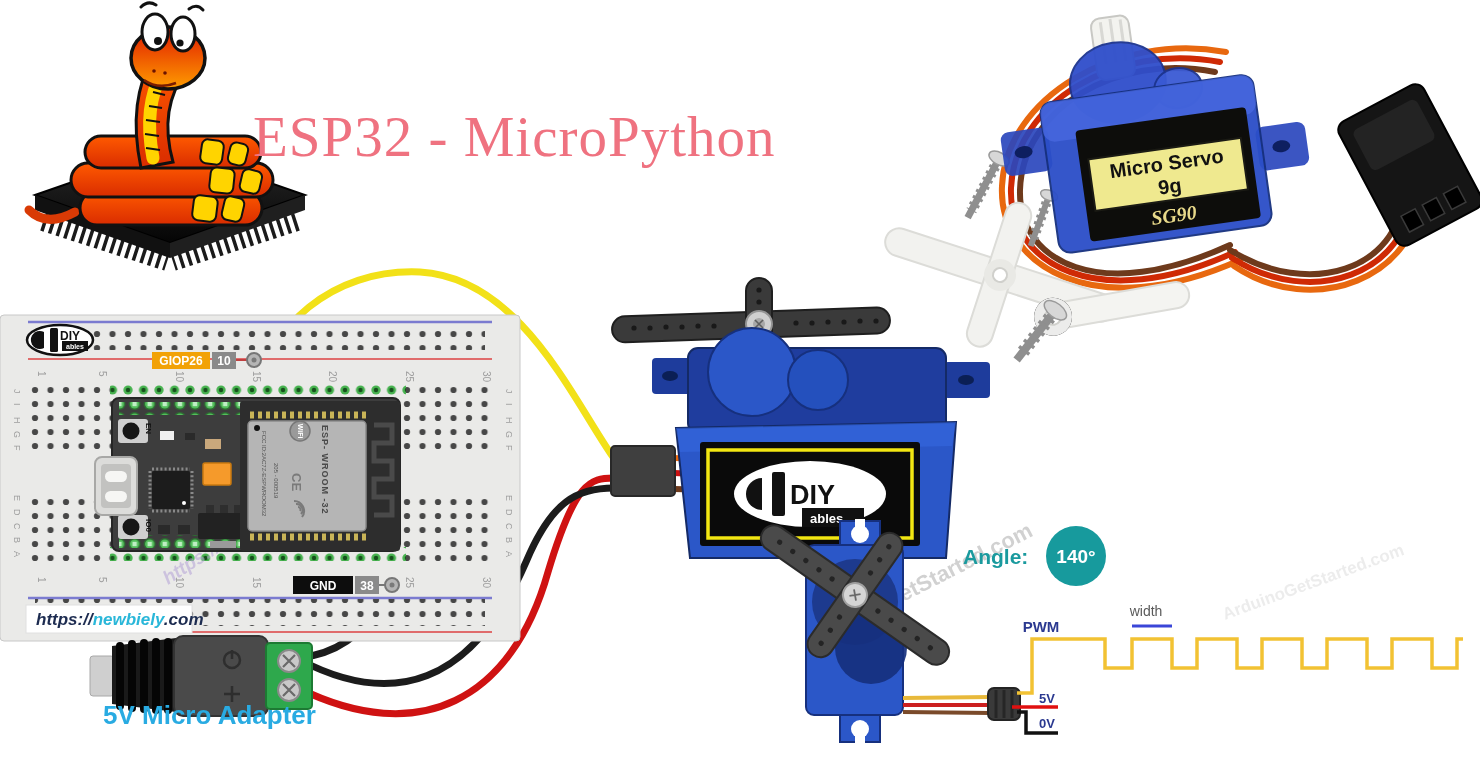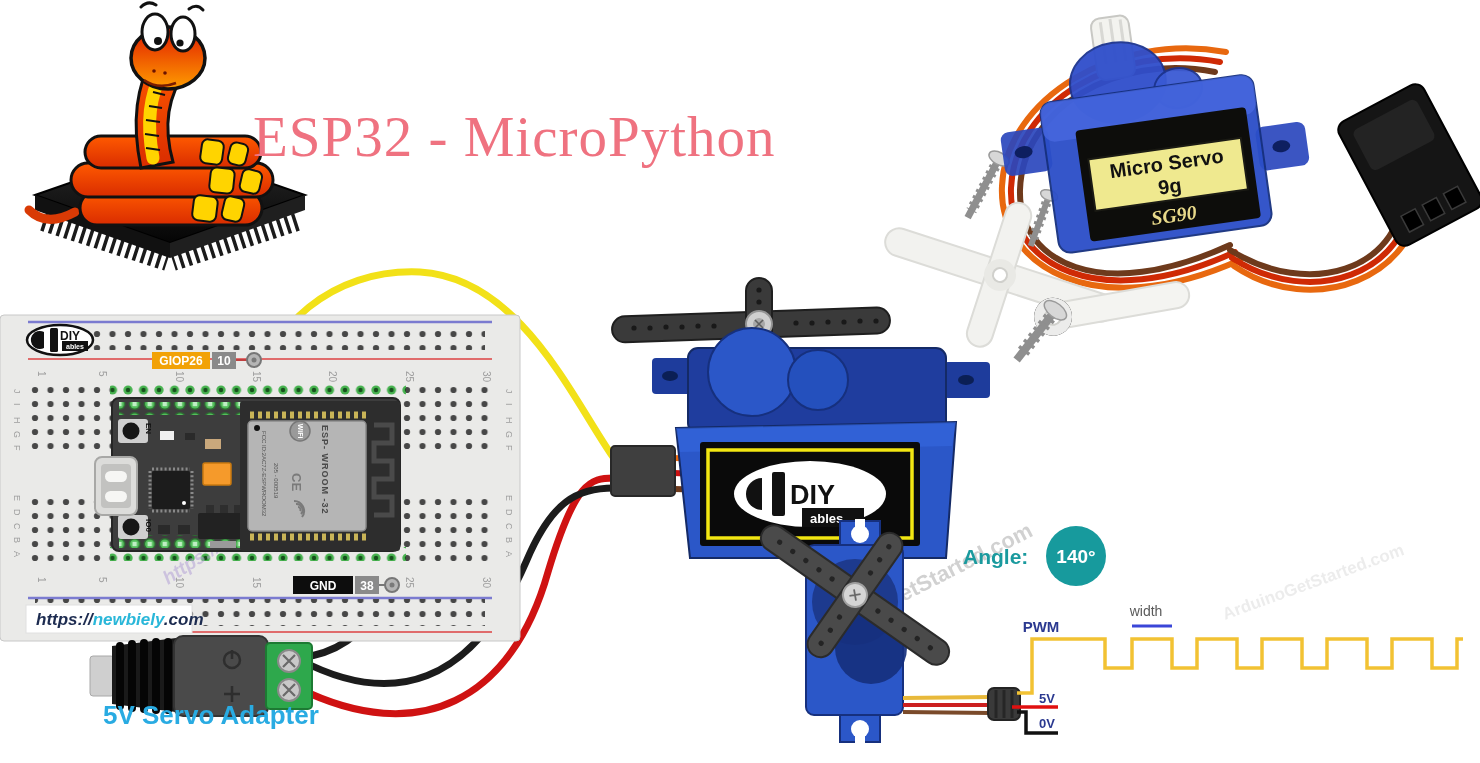--- a/index.html
+++ b/index.html
@@ -503,15 +503,15 @@
         <line x1="152" y1="56" x2="152" y2="72"></line>
     </g>
     <g>
       <rect x="186" y="13" width="46" height="66" rx="4" fill="#2ea84c" stroke="#1d7a33" stroke-width="2"></rect>
       <circle cx="209" cy="31" r="11" fill="#c9c9c9" stroke="#8a8a8a" stroke-width="2"></circle>
       <path d="M203,25 l12,12 M215,25 l-12,12" stroke="#6a6a6a" stroke-width="2.2"></path>
       <circle cx="209" cy="60" r="11" fill="#c9c9c9" stroke="#8a8a8a" stroke-width="2"></circle>
       <path d="M203,54 l12,12 M215,54 l-12,12" stroke="#6a6a6a" stroke-width="2.2"></path>
     </g>
   </svg>
-  <div class="abs" id="adapter-label">5V Servo Adapter</div>
+  <div class="abs" id="adapter-label">5V Micro Adapter</div>
 
 </div>
 
 </body></html>

